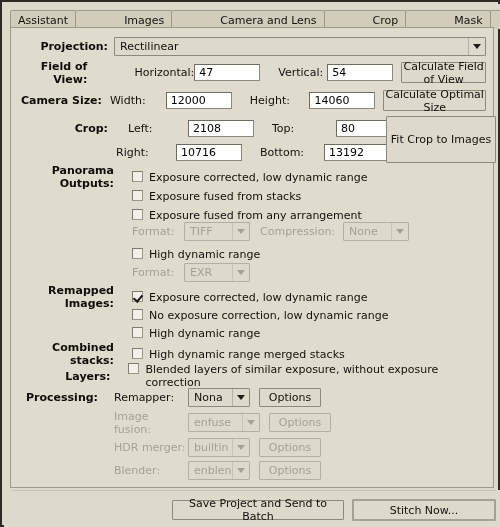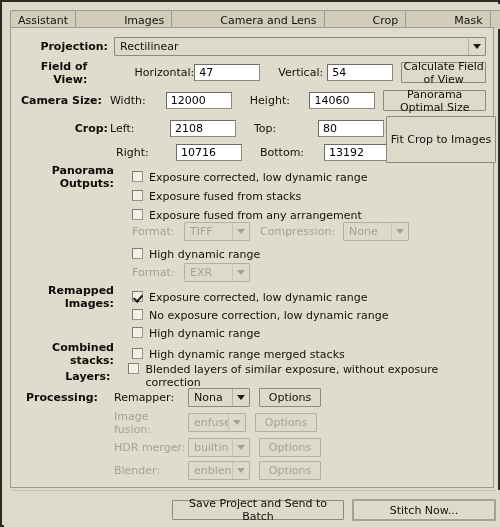--- a/index.html
+++ b/index.html
@@ -247,26 +247,26 @@
     <input class="txt" style="width: 66px;" value="54">
     <div class="btn" style="width:110px; height:21px; margin-left:8px;">Calculate Field of View</div>
   </div>
 
   <div class="row" style="left:18px; top:88px; width:466px; height:21px;">
     <div class="lbl-bold" style="width:88px;">Camera Size:</div>
     <div class="lbl" style="width:60px; margin-left:8px;">Width:</div>
     <input class="txt" style="width: 66px;" value="12000">
     <div class="lbl" style="width:64px; margin-left:18px;">Height:</div>
     <input class="txt" style="width: 66px;" value="14060">
-    <div class="btn" style="width:110px; height:21px; margin-left:8px;">Panorama Optimal Size</div>
+    <div class="btn" style="width:110px; height:21px; margin-left:8px;">Calculate Optimal Size</div>
   </div>
 
   <div class="row" style="left:18px; top:116px; width:466px; height:21px;">
     <div class="lbl-bold" style="width:88px;">Crop:</div>
-    <div class="lbl" style="width:60px; margin-left:2px;">Left:</div>
+    <div class="lbl" style="width:60px; margin-left:20px;">Left:</div>
     <input class="txt" style="width: 66px;" value="2108">
     <div class="lbl" style="width:64px; margin-left:18px;">Top:</div>
     <input class="txt" style="width: 66px;" value="80">
   </div>
 
   <div class="row" style="left:18px; top:140px; width:466px; height:21px;">
     <div class="lbl-bold" style="width:88px;"></div>
     <div class="lbl" style="width:60px; margin-left:8px;">Right:</div>
     <input class="txt" style="width: 66px;" value="10716">
     <div class="lbl" style="width:64px; margin-left:18px;">Bottom:</div>
@@ -373,21 +373,21 @@
       <span class="carrow">
           <i></i>
         </span>
     </div>
     <div class="btn" style="width:62px; height:19px; margin-left:9px;">Options</div>
   </div>
 
   <div class="row" style="left:18px; top:410px; width:340px; height:21px;">
     <div class="lbl-bold" style="width:78px;"></div>
     <div class="lbl dim" style="width:74px; margin-left:16px;">Image fusion:</div>
-    <div class="combo dim" style="width:58px;text-align:center;">
+    <div class="combo dim" style="width:72px;">
       <span class="cval">enfuse</span>
       <span class="carrow">
           <i></i>
         </span>
     </div>
     <div class="btn dim" style="width:62px; height:19px; margin-left:9px;">Options</div>
   </div>
 
   <div class="row" style="left:18px; top:435px; width:340px; height:21px;">
     <div class="lbl-bold" style="width:78px;"></div>

